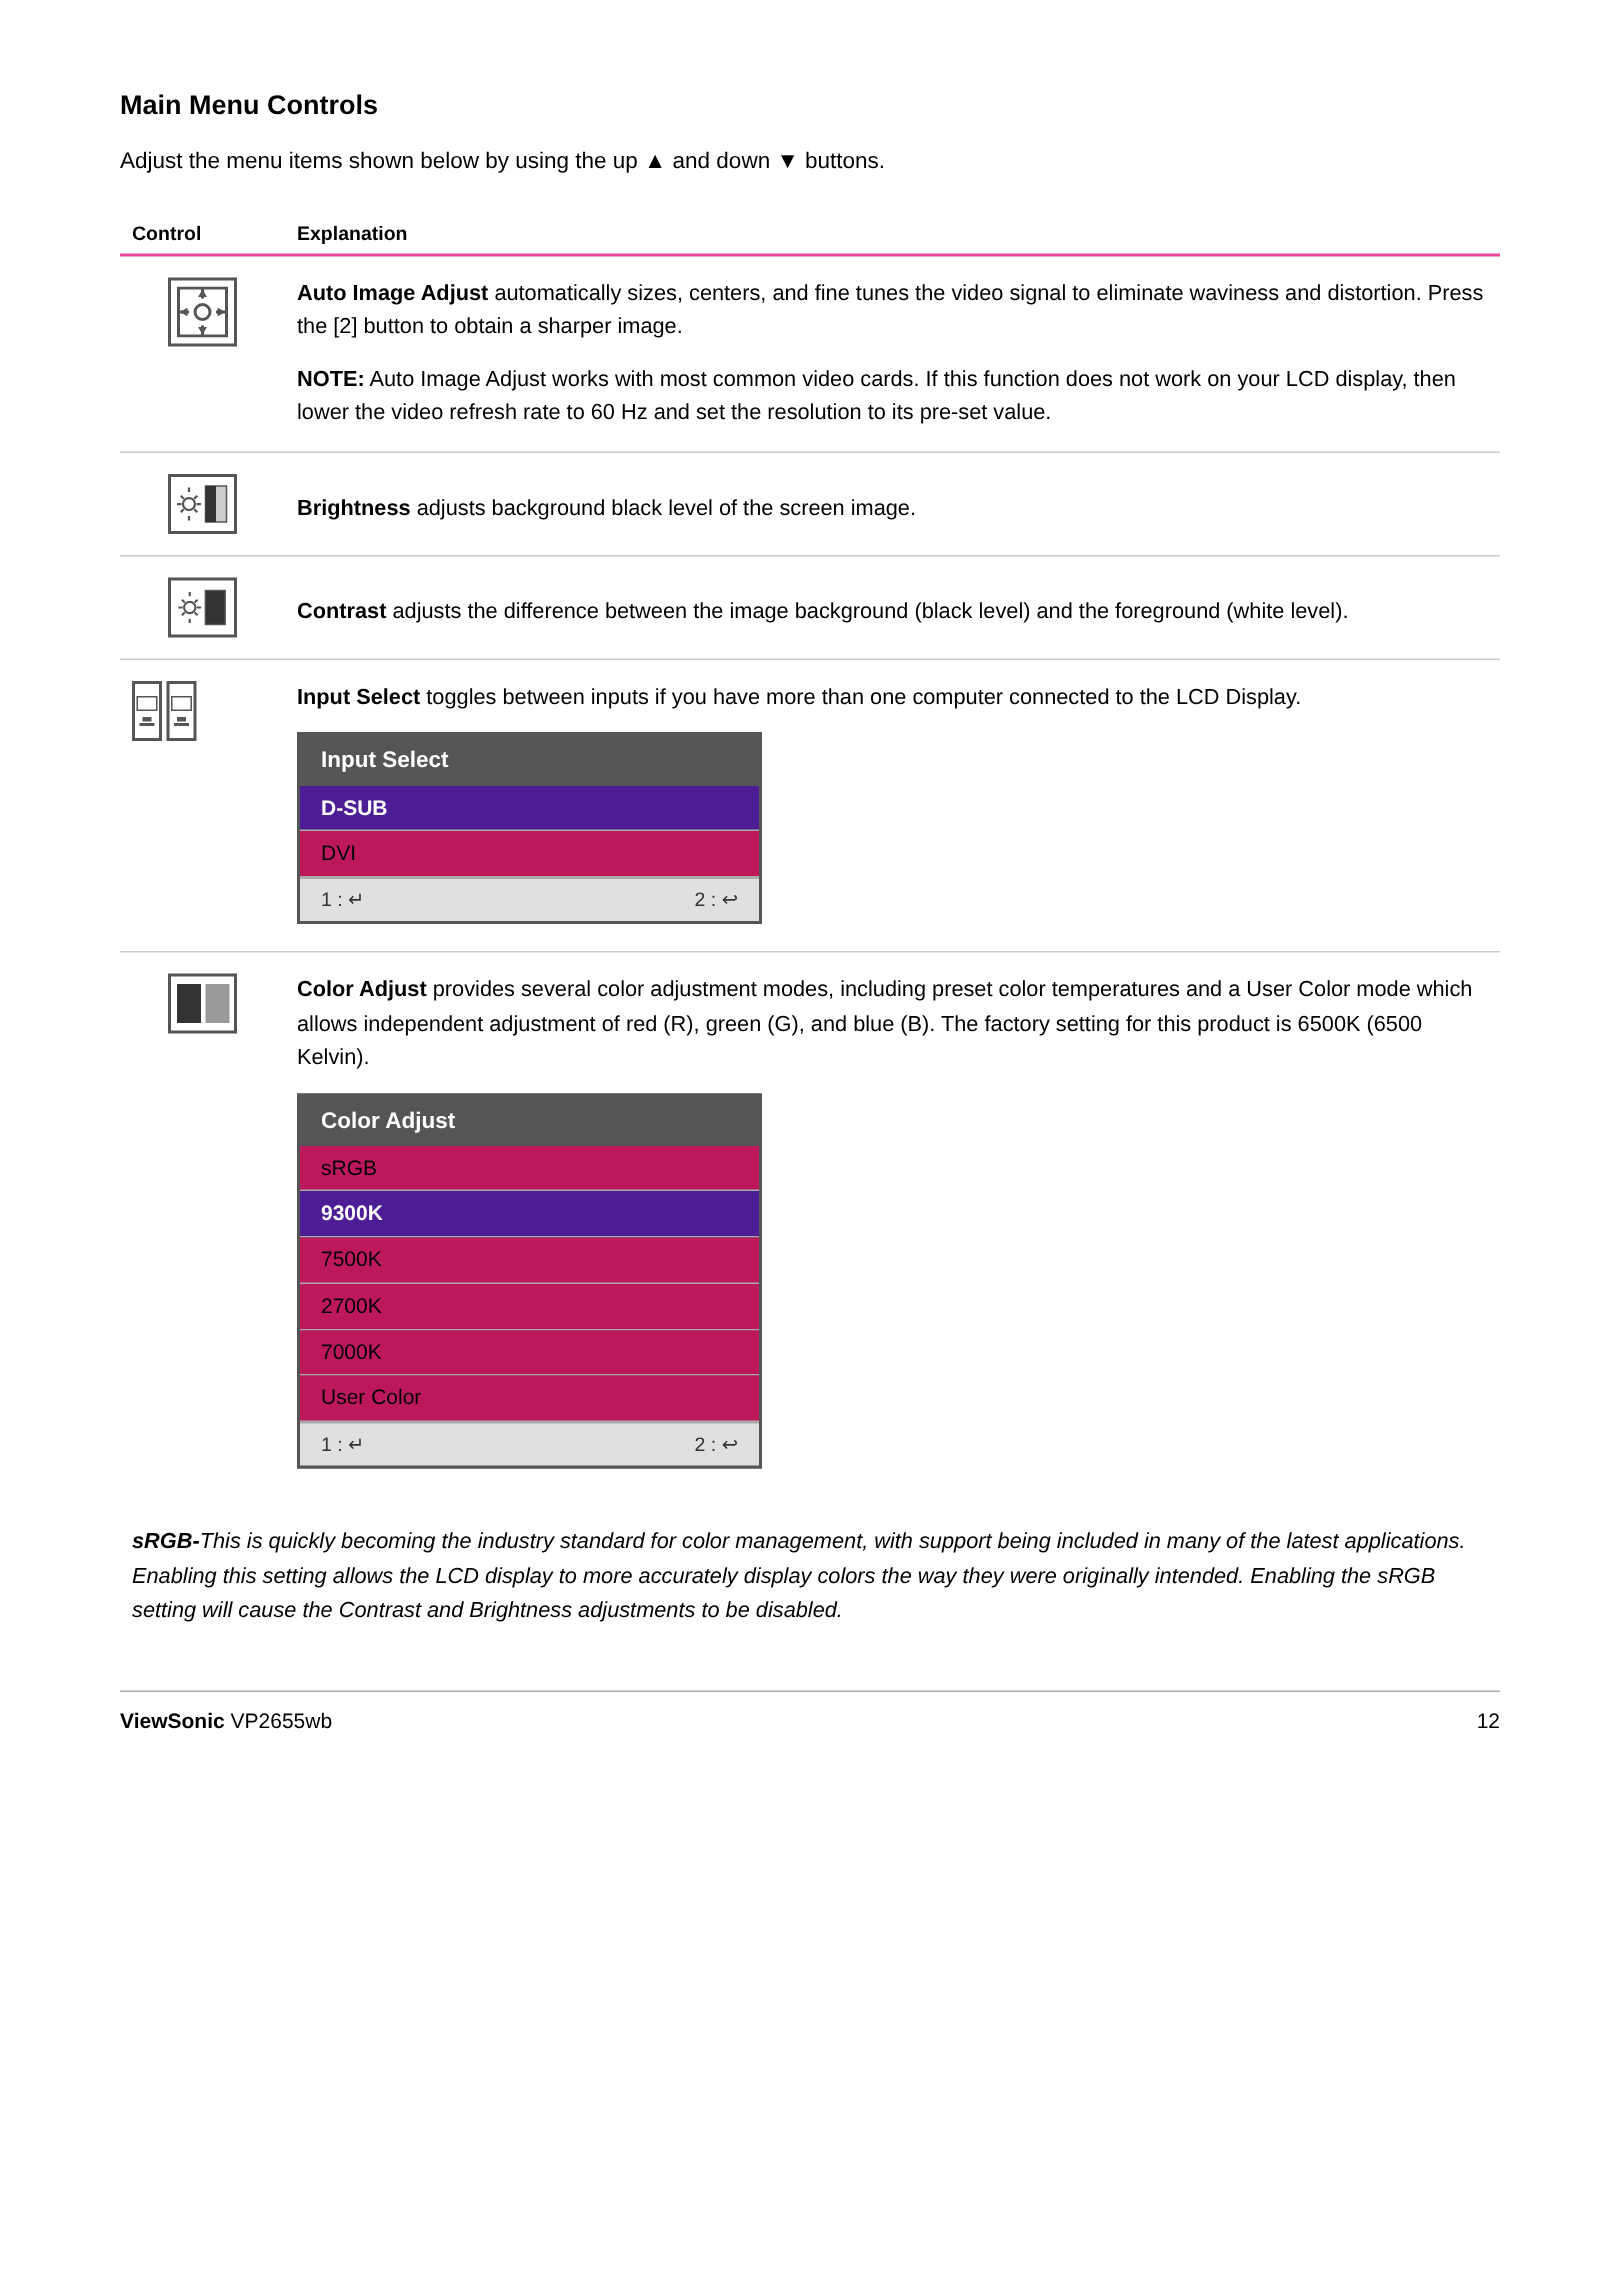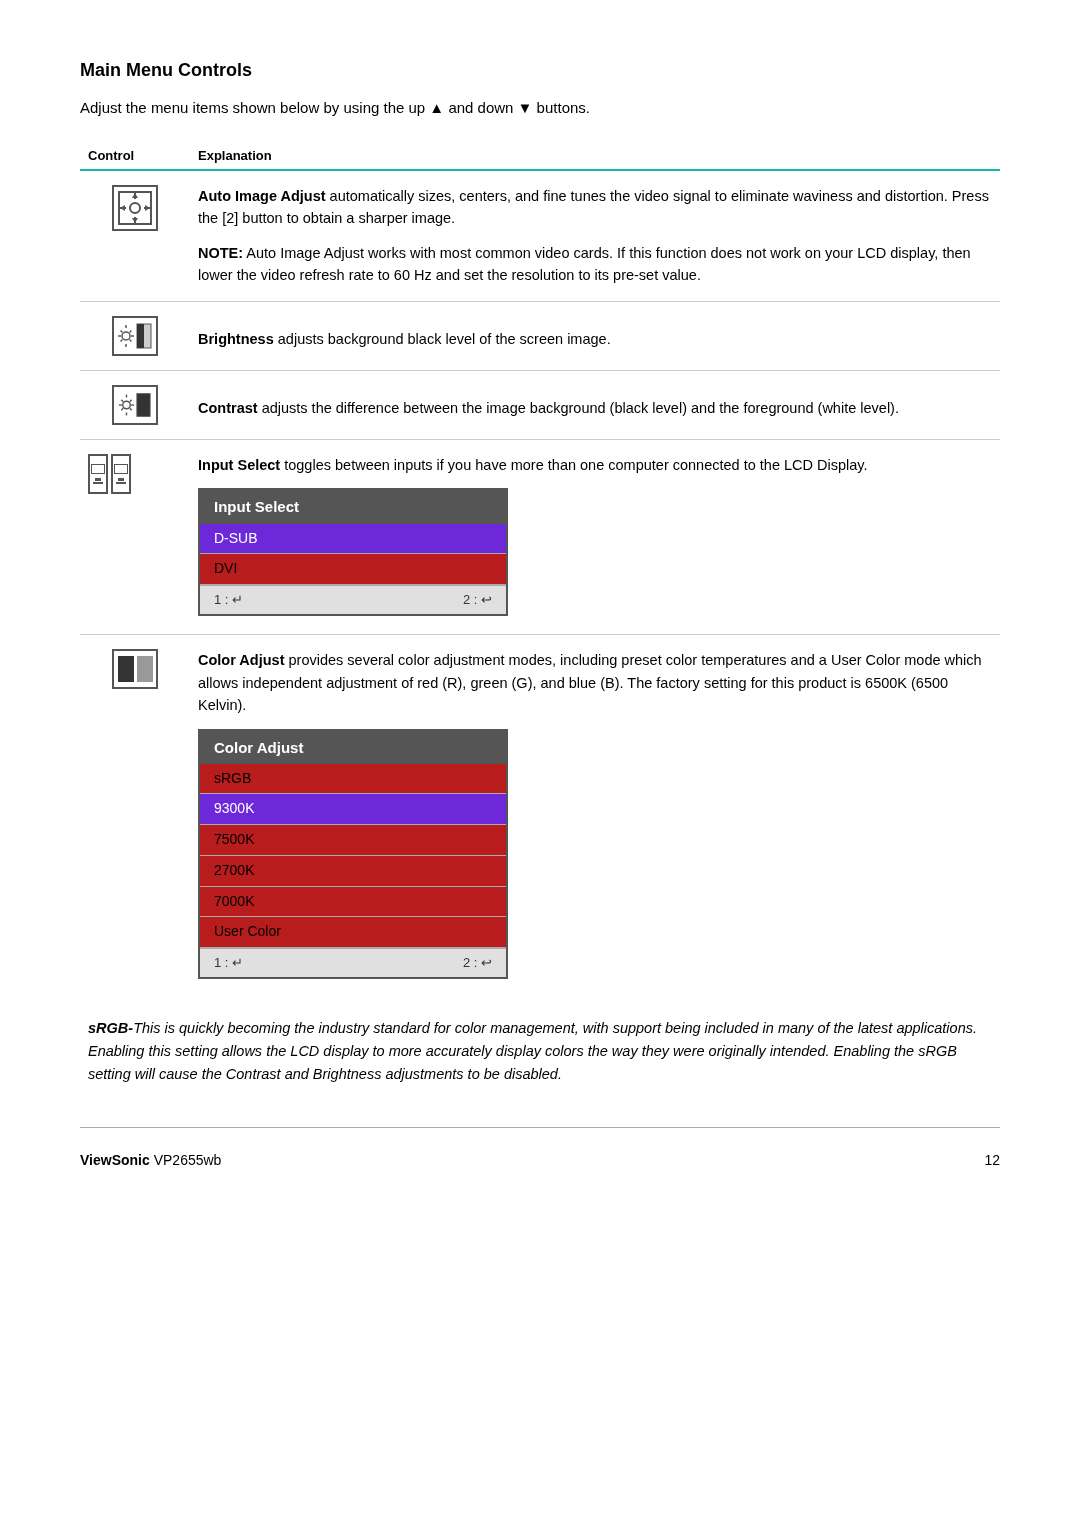--- a/index.html
+++ b/index.html
@@ -25,21 +25,21 @@
     table.main-table {
       width: 100%;
       border-collapse: collapse;
       margin-bottom: 20px;
     }
     table.main-table thead tr th {
       font-size: 13px;
       font-weight: bold;
       text-align: left;
       padding: 4px 8px 6px 8px;
-      border-bottom: 2px solid #14b8a6;
+      border-bottom: 2px solid #ec4899;
     }
     table.main-table thead tr th:first-child {
       width: 110px;
     }
     table.main-table tbody tr td {
       vertical-align: top;
       padding: 14px 8px 14px 8px;
       border-bottom: 1px solid #ccc;
     }
     table.main-table tbody tr:last-child td {
@@ -81,45 +81,45 @@
       font-size: 14px;
     }
     .osd-menu .osd-title {
       background: #555;
       color: #fff;
       font-weight: bold;
       padding: 5px 14px;
       font-size: 15px;
     }
     .osd-menu .osd-item {
-      background: #b91c1c;
+      background: #be185d;
       padding: 4px 14px;
       color: #000;
       border-bottom: 1px solid #aaa;
     }
     .osd-menu .osd-item.selected {
-      background: #6d28d9;
+      background: #4c1d95;
       color: #fff;
-      font-weight: normal;
+      font-weight: bold;
     }
     .osd-menu .osd-footer {
       background: #e0e0e0;
       display: flex;
       justify-content: space-between;
       padding: 4px 14px;
       font-size: 13px;
       color: #333;
       border-top: 1px solid #aaa;
     }
     .footer-bar {
       display: flex;
       justify-content: space-between;
       align-items: center;
       margin-top: 40px;
-      padding-top: 24px;
+      padding-top: 11px;
       border-top: 1px solid #aaa;
       font-size: 14px;
     }
     .footer-bar .brand {
       font-weight: bold;
     }
     .icon-contrast {
       position: relative;
       display: inline-flex;
       align-items: center;

